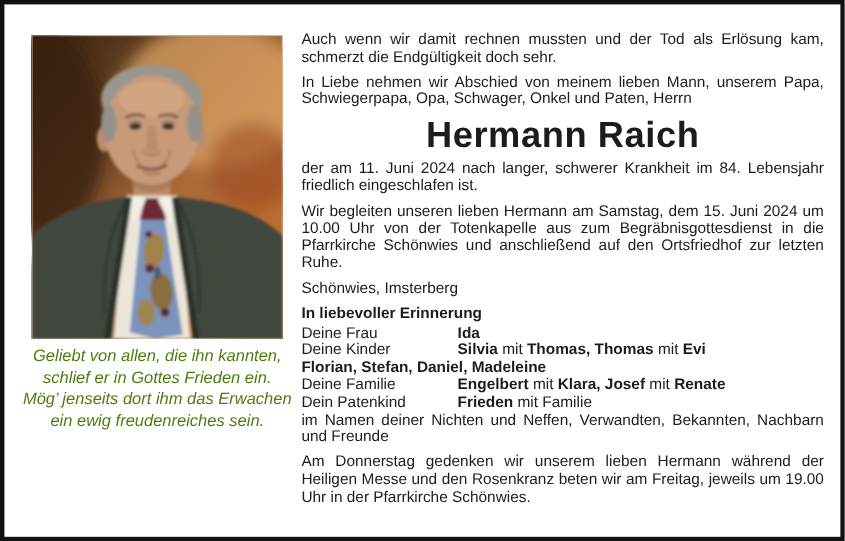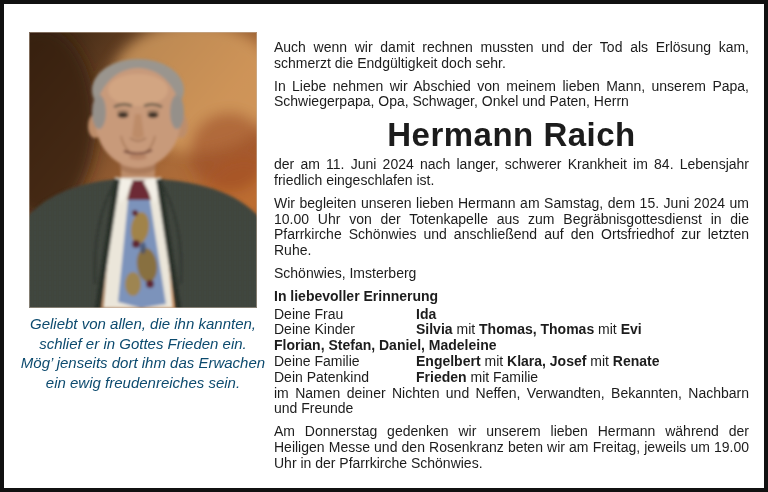--- a/index.html
+++ b/index.html
@@ -15,24 +15,24 @@
   }
   .photo {
     position: absolute; left: 25px; top: 28px;
     width: 228px; height: 276px;
     overflow: hidden;
   }
   .verse {
     position: absolute; left: 14px; top: 310px; width: 250px;
     text-align: center; font-style: italic;
     font-size: 15px; line-height: 19.5px;
-    white-space: pre-line; color: #0c4a6e;
+    white-space: pre-line; color: #4d7c0f;
   }
   .content {
-    position: absolute; left: 270px; top: 36px; width: 475px;
+    position: absolute; left: 270px; top: 24px; width: 475px;
     font-size: 14px; line-height: 15.8px;
   }
   .para { margin: 0 0 7px; text-align: justify; }
   .places { text-align: left; }
   .name {
     font-size: 33px; line-height: 36px; font-weight: bold;
     text-align: center; margin: 0 0 4px; letter-spacing: 0.5px;
   }
   .rem-head { font-weight: bold; margin: 0 0 2px; }
   .family { margin: 0; }

